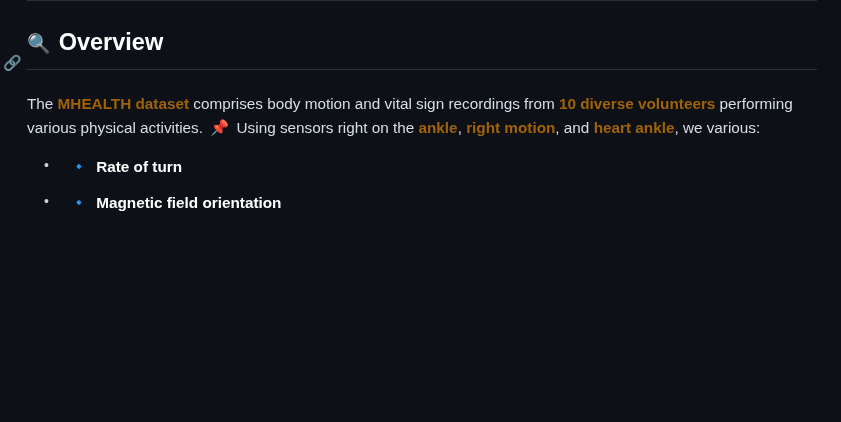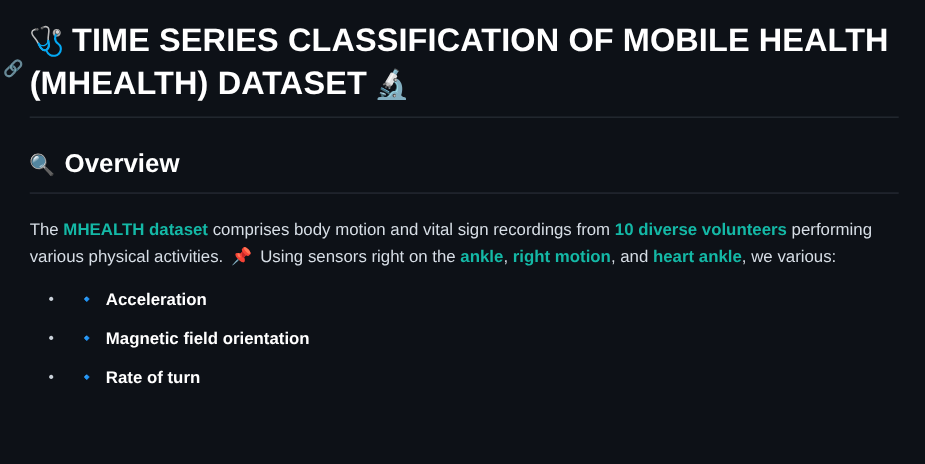--- a/index.html
+++ b/index.html
@@ -78,21 +78,21 @@
 
   p.body {
     margin: 0;
     padding: 22px 0 0 0;
     font-size: 15.3px;
     line-height: 1.62;
     color: #d7dee6;
     max-width: 795px;
   }
   p.body.closing { padding-top: 22px; }
-  p.body b { color: #14b8a6; font-weight: bold; }
+  p.body b { color: #a16207; font-weight: bold; }
   .emoji-inline { margin: 0 3px; }
 
   ul.features {
     margin: 0;
     padding: 14px 0 0 44px;
     list-style: none;
   }
   ul.features li {
     position: relative;
     font-size: 15.3px;
@@ -122,36 +122,32 @@
 </style>
 </head>
 <body>
 
 <div class="page">
 
   <span class="anchor-icon">🔗</span>
 
   <div class="content">
 
-    <h1 class="title">
-      <span class="emoji emoji-lead">🩺</span><span>TIME SERIES CLASSIFICATION OF MOBILE HEALTH (MHEALTH) DATASET</span><span class="emoji emoji-trail">🔬</span>
-    </h1>
 
     <hr class="rule">
 
     <h2 class="section">
       <span class="emoji">🔍</span><span>Overview</span>
     </h2>
 
     <hr class="rule">
 
     <p class="body"><span>The </span><b>MHEALTH dataset</b><span> comprises body motion and vital sign recordings from </span><b>10 diverse volunteers</b><span> performing various physical activities. </span><span class="emoji-inline">📌</span><span> Using sensors right on the </span><b>ankle</b><span>, </span><b>right motion</b><span>, and </span><b>heart ankle</b><span>, we various:</span></p>
 
     <ul class="features">
-      <li><span class="diamond">🔹</span><span class="label">Acceleration</span><span class="note"></span></li>
+      <li><span class="diamond">🔹</span><span class="label">Rate of turn</span><span class="note"></span></li>
       <li><span class="diamond">🔹</span><span class="label">Magnetic field orientation</span><span class="note"></span></li>
-      <li><span class="diamond">🔹</span><span class="label">Rate of turn</span><span class="note"></span></li>
     </ul>
 
     <p class="body closing"></p>
 
   </div>
 </div>
 
 </body></html>

